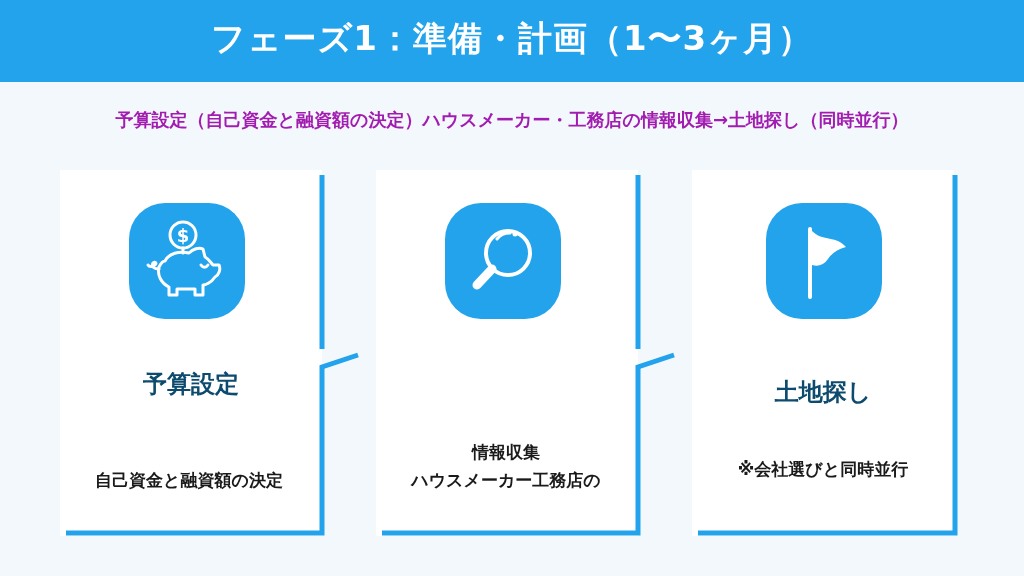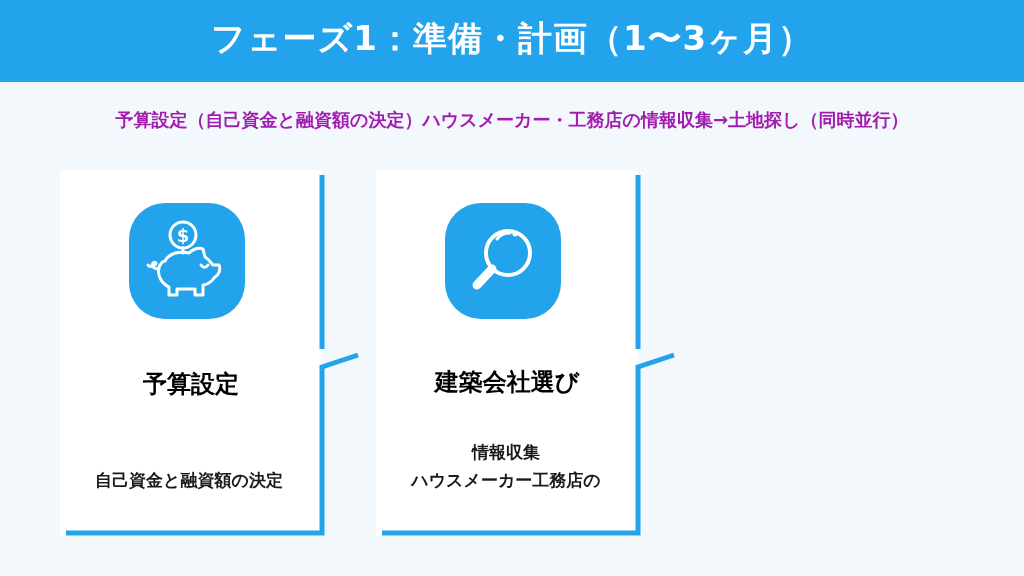--- a/index.html
+++ b/index.html
@@ -39,21 +39,21 @@
 
     .icon-box {
       position: absolute; left: 69px; top: 33px; width: 116px; height: 116px;
       background: #22a3eb; border-radius: 36px;
       display: flex; align-items: center; justify-content: center;
     }
     .card.c3 .icon-box { left: 74px; }
 
     .card-title {
       position: absolute; left: 0; width: 262px; text-align: center;
-      font-size: 24px; font-weight: bold; color: #000000;
+      font-size: 24px; font-weight: bold; color: #0c4a6e;
     }
     .card.c1 .card-title { top: 198px; left: 0; }
     .card.c2 .card-title { top: 196px; }
     .card.c3 .card-title { top: 206px; }
 
     .card-desc {
       position: absolute; left: 0; width: 262px; text-align: center;
       font-size: 17px; font-weight: bold; color: #1a1a1a; line-height: 28px;
     }
     .card.c1 .card-desc { top: 296px; left: -2px; }
@@ -98,21 +98,35 @@
       <polyline points="298,185 262,197 262,363 6,363" fill="none" stroke="#22a3eb" stroke-width="5"></polyline>
     </svg>
     <div class="icon-box">
       <svg width="96" height="96" viewBox="0 0 96 96" fill="none" stroke="#ffffff" stroke-linecap="round">
         <circle cx="53" cy="40" r="22" stroke-width="4"></circle>
         <path d="M42 26 C45 22 50 20 55 20" stroke-width="3"></path>
         <circle cx="60" cy="21" r="1.5" fill="#ffffff" stroke-width="2"></circle>
         <line x1="37" y1="56" x2="22" y2="72" stroke-width="9"></line>
       </svg>
     </div>
-    <div class="card-title">建築会社選び</div>
     <div class="card-desc">
       <div>情報収集</div>
       <div>ハウスメーカー工務店の</div>
     </div>
   </div>
 
+  <div class="card c3">
+    <svg class="border-svg" width="320" height="370">
+      <polyline points="263,5 263,363 6,363" fill="none" stroke="#22a3eb" stroke-width="5"></polyline>
+    </svg>
+    <div class="icon-box">
+      <svg width="96" height="96" viewBox="0 0 96 96">
+        <line x1="34" y1="16" x2="34" y2="84" stroke="#ffffff" stroke-width="4" stroke-linecap="round"></line>
+        <path d="M36 18 C44 26 52 24 62 28 C66 30 68 32 70 34 C62 36 56 40 52 46 C48 52 42 54 36 52 Z" fill="#ffffff"></path>
+      </svg>
+    </div>
+    <div class="card-title">土地探し</div>
+    <div class="card-desc">
+      <div>※会社選びと同時並行</div>
+    </div>
+  </div>
 
 </div>
 
 </body></html>

